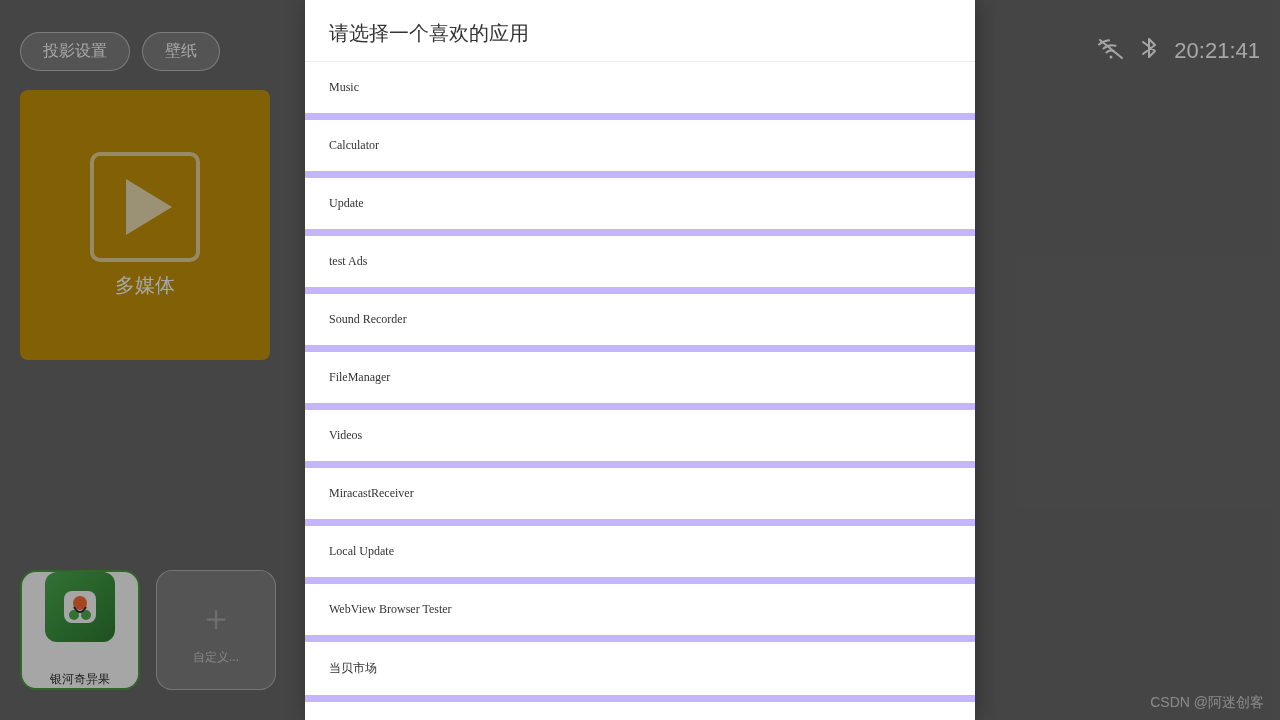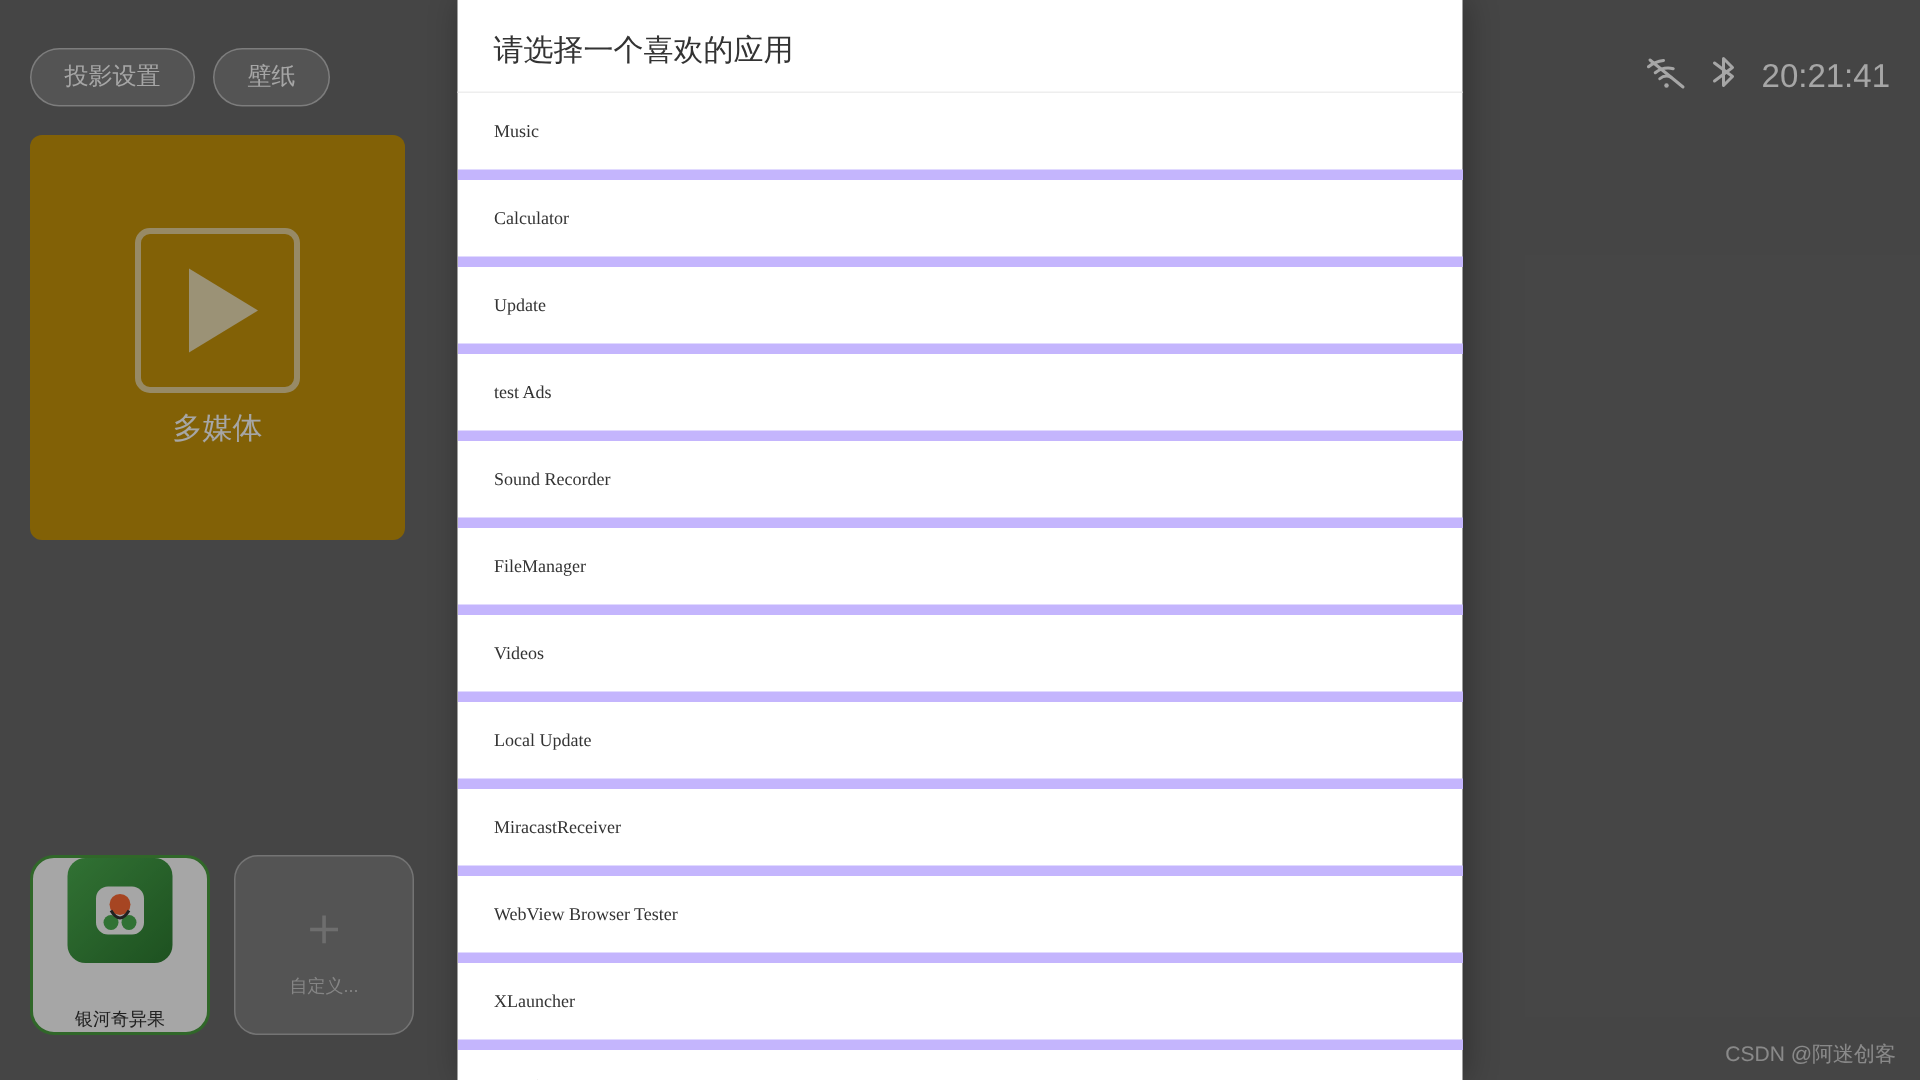--- a/index.html
+++ b/index.html
@@ -287,21 +287,20 @@
   <div class="dialog-title">请选择一个喜欢的应用</div>
   <div class="dialog-list">
 
   <div class="dialog-item">Music</div>
       <div class="dialog-item">Calculator</div>
       <div class="dialog-item">Update</div>
       <div class="dialog-item">test Ads</div>
       <div class="dialog-item">Sound Recorder</div>
       <div class="dialog-item">FileManager</div>
       <div class="dialog-item">Videos</div>
+      <div class="dialog-item">MiracastReceiver</div>
       <div class="dialog-item">Local Update</div>
-      <div class="dialog-item">MiracastReceiver</div>
       <div class="dialog-item">WebView Browser Tester</div>
-      <div class="dialog-item">XLauncher</div>
       <div class="dialog-item">当贝市场</div>
     </div>
 </div>
 
 <div class="watermark">CSDN @阿迷创客</div>
 
 </body></html>

